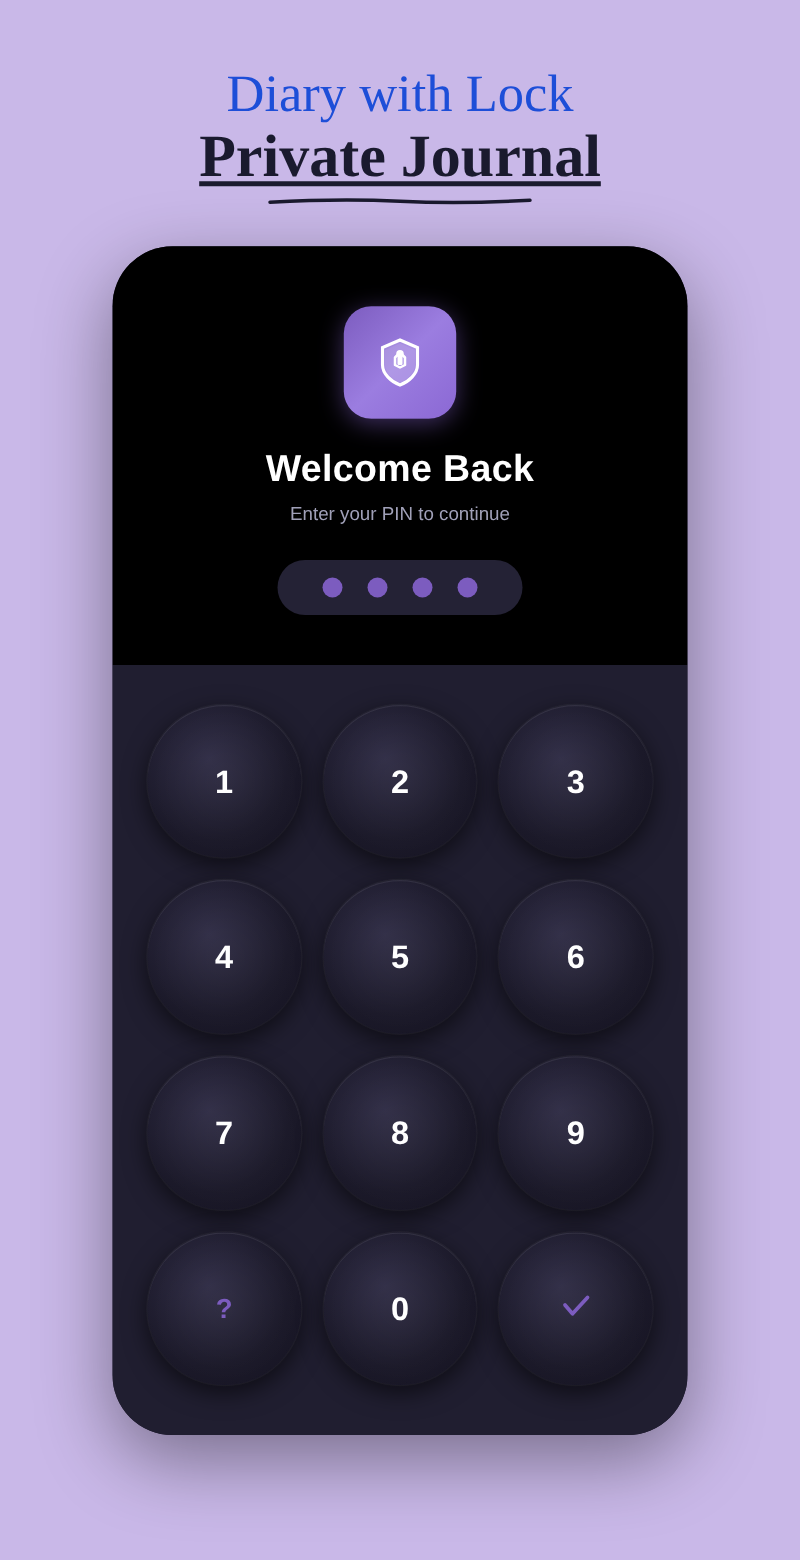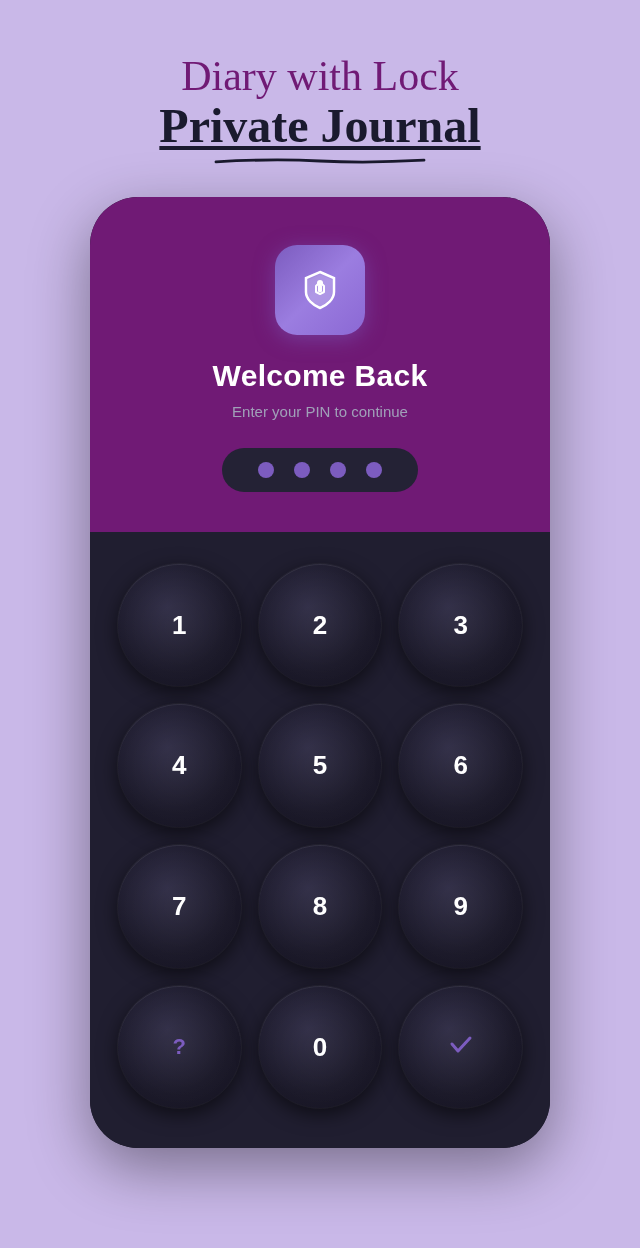--- a/index.html
+++ b/index.html
@@ -19,21 +19,21 @@
       display: flex;
       flex-direction: column;
       align-items: center;
       padding-top: 52px;
       margin-bottom: 32px;
     }
 
     .app-title-line1 {
       font-size: 42px;
       font-weight: 400;
-      color: #701a75;
+      color: #1d4ed8;
       letter-spacing: 0px;
       font-family: Georgia, 'Times New Roman', serif;
     }
 
     .app-title-line2 {
       font-size: 48px;
       font-weight: 900;
       color: #1a1a2e;
       font-family: Georgia, 'Times New Roman', serif;
       text-decoration: underline;
@@ -55,21 +55,21 @@
       overflow: hidden;
       display: flex;
       flex-direction: column;
       align-items: center;
       box-shadow: 0 20px 60px rgba(0,0,0,0.4);
     }
 
     
     .phone-top {
       width: 100%;
-      background: #701a75;
+      background: #000000;
       display: flex;
       flex-direction: column;
       align-items: center;
       padding: 48px 32px 32px 32px;
     }
 
     
     .app-icon {
       width: 90px;
       height: 90px;

